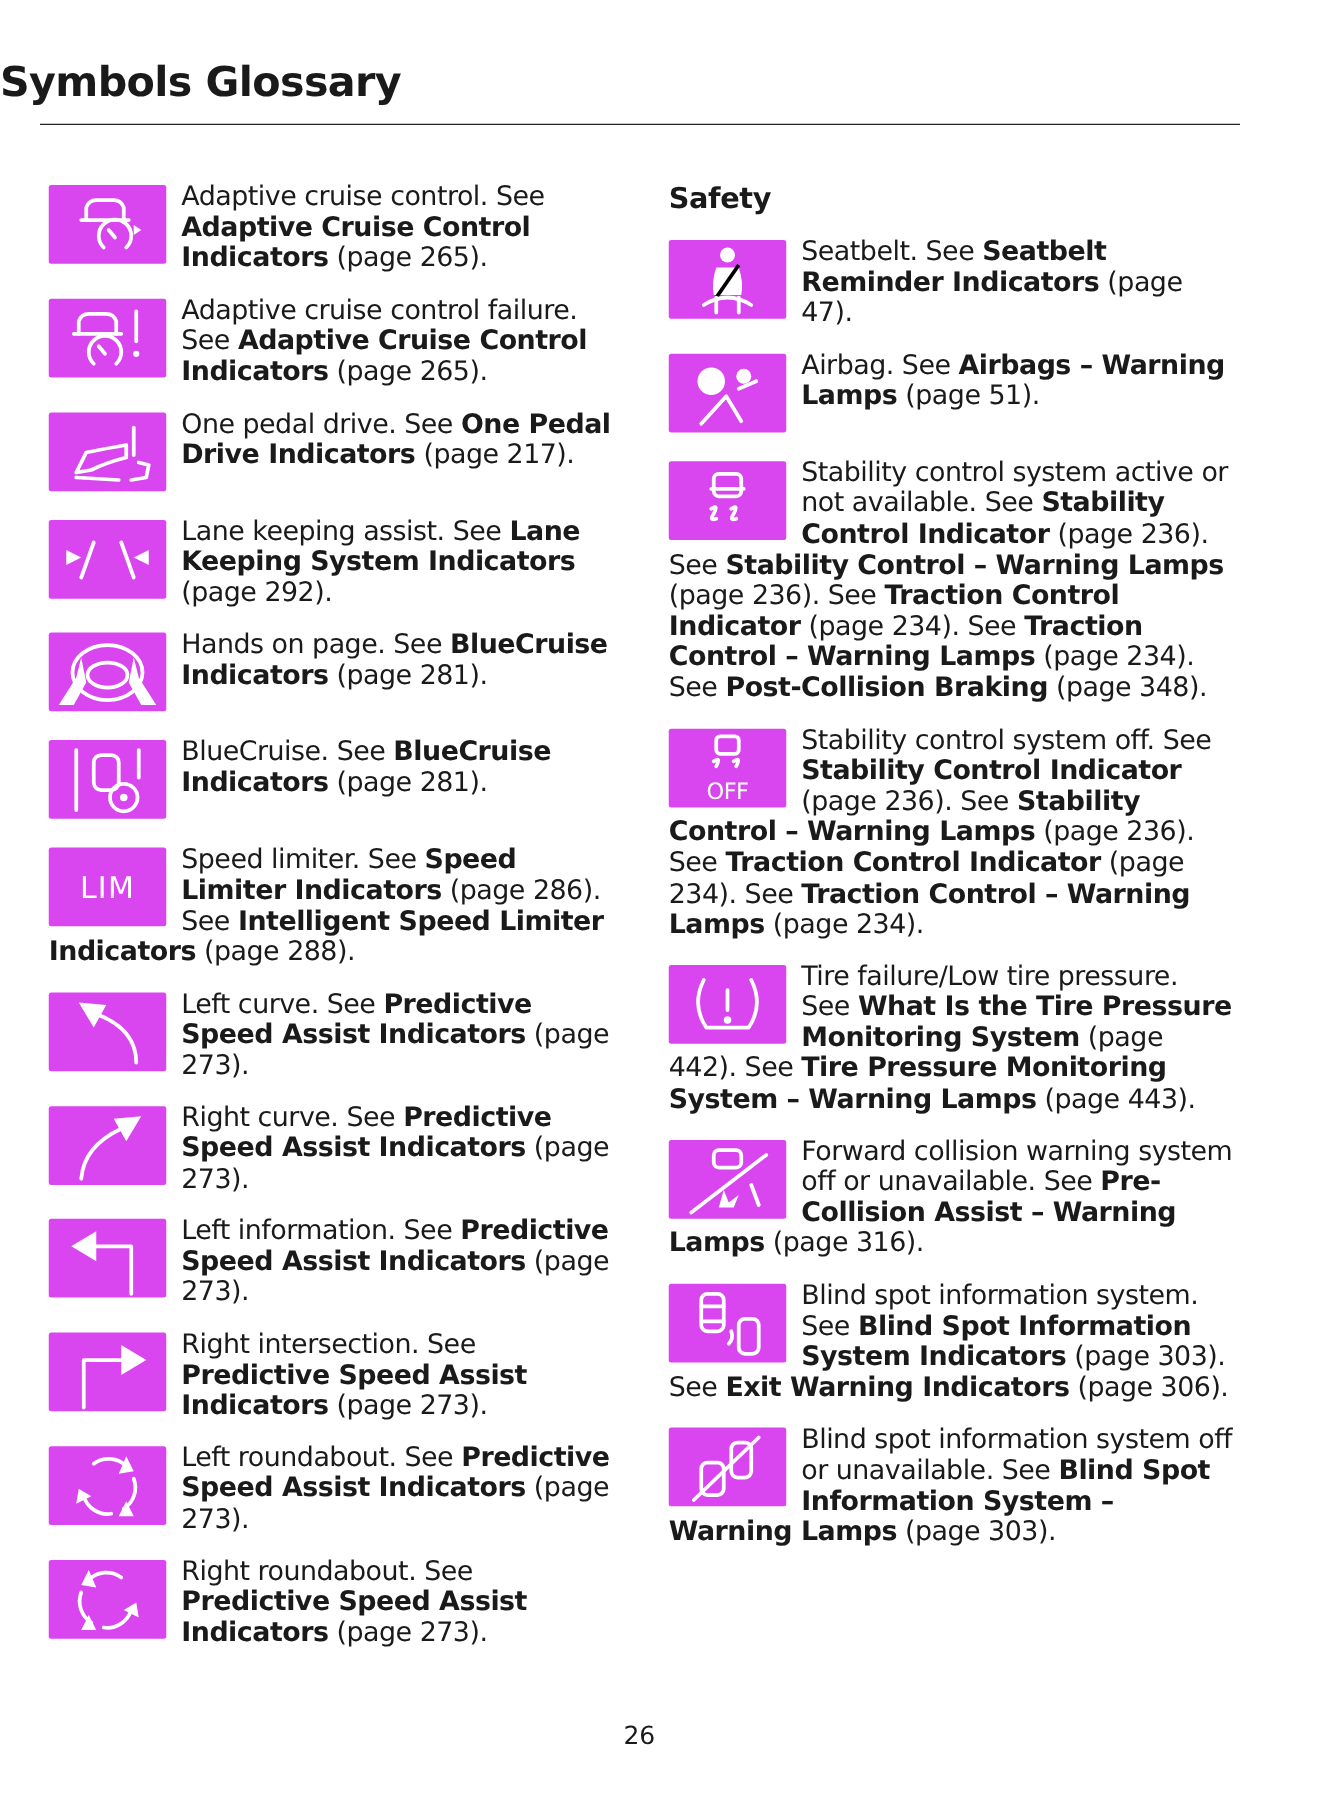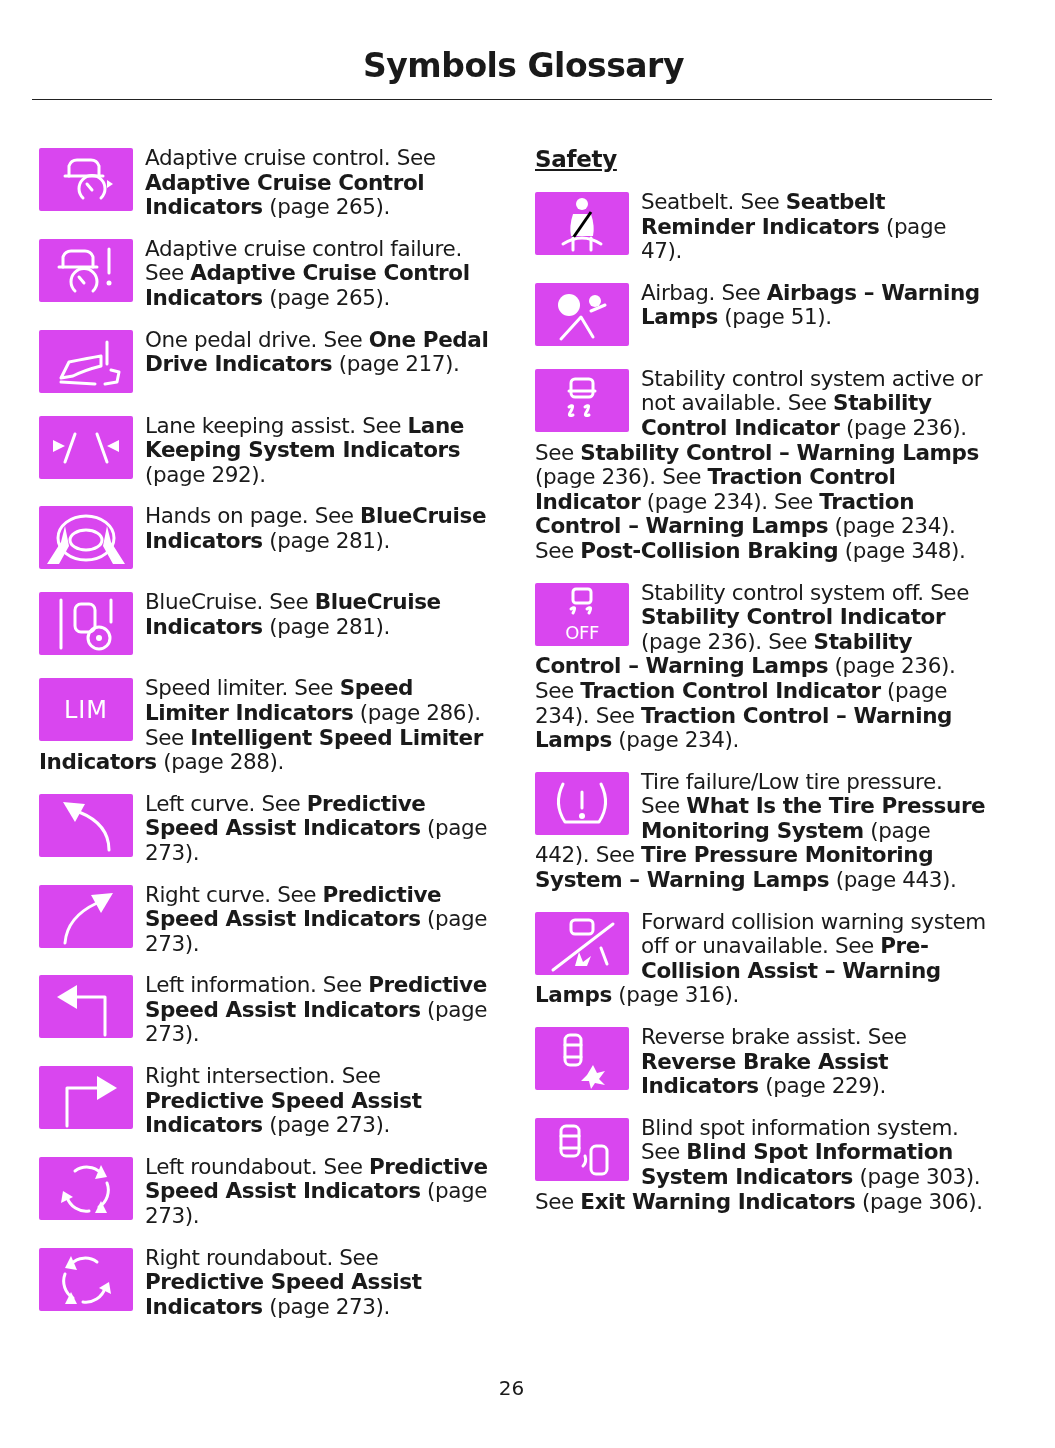--- a/index.html
+++ b/index.html
@@ -1,22 +1,22 @@
 <!DOCTYPE html>
 <html><head>
 <meta charset="utf-8">
 <style>
   html, body { margin: 0; padding: 0; background: #fff; }
   body { width: 1055px; height: 1448px; position: relative; font-family: "DejaVu Sans", sans-serif; color: #1a1a1a; overflow: hidden; }
-  .title { position: absolute; left: 0; width: 1023px; top: 46px; text-align: center; font-size: 33px; font-weight: bold; letter-spacing: -0.5px; padding-left: 12px; }
+  .title { position: absolute; left: 0; width: 1023px; top: 46px; text-align: left; font-size: 33px; font-weight: bold; letter-spacing: -0.5px; }
   .rule { position: absolute; left: 32px; width: 960px; top: 99px; height: 0; border-top: 1.5px solid #222; }
   .col { position: absolute; top: 146px; width: 452px; }
   .col.left { left: 39px; }
   .col.right { left: 535px; }
-  .section-title { font-size: 23px; font-weight: bold; margin: 0 0 18px 0; letter-spacing: -0.3px; text-decoration: underline; }
+  .section-title { font-size: 23px; font-weight: bold; margin: 0 0 18px 0; letter-spacing: -0.3px; }
   .entry { font-size: 21.5px; line-height: 24.6px; margin-bottom: 17px; letter-spacing: -0.4px; }
   .entry::after { content: ""; display: block; clear: both; }
   .icon { float: left; width: 94px; height: 63px; background: #d946ef; border-radius: 2px; margin: 2px 12px 4px 0; display: flex; align-items: center; justify-content: center; }
   .icon svg { width: 94px; height: 63px; }
   .b { font-weight: bold; }
   .lim { color: #fff; font-size: 24px; font-family: "DejaVu Sans", sans-serif; letter-spacing: 1px; }
   .pagenum { position: absolute; left: 0; width: 1023px; top: 1376px; text-align: center; font-size: 20px; }
 </style>
 </head>
 <body>
@@ -171,29 +171,29 @@
       <div class="entry"><div class="icon">
           <svg viewBox="0 0 94 63" xmlns="http://www.w3.org/2000/svg">
             <rect x="36" y="8" width="22" height="14" rx="4" stroke="#fff" fill="none" stroke-width="3" stroke-linecap="round" stroke-linejoin="round"></rect>
             <path stroke="#fff" fill="none" stroke-width="3" stroke-linecap="round" stroke-linejoin="round" d="M18 58 L78 12"></path>
             <path fill="#fff" d="M44 40 L48 50 L56 44 L52 54 L40 54 Z"></path>
             <path stroke="#fff" fill="none" stroke-width="3" stroke-linecap="round" stroke-linejoin="round" d="M66 36 L72 52"></path>
           </svg>
         </div><span>Forward collision warning system off or unavailable.  See </span><span class="b">Pre-Collision Assist – Warning Lamps</span><span> (page 316).</span></div>
       <div class="entry"><div class="icon">
           <svg viewBox="0 0 94 63" xmlns="http://www.w3.org/2000/svg">
-            <rect x="30" y="8" width="16" height="30" rx="5" stroke="#fff" fill="none" stroke-width="3" stroke-linecap="round" stroke-linejoin="round"></rect>
-            <path stroke="#fff" fill="none" stroke-width="3" stroke-linecap="round" stroke-linejoin="round" d="M30 18 L46 18 M30 30 L46 30"></path>
-            <path fill="#fff" d="M58 38 L62 46 L70 44 L64 52 L70 58 L60 56 L56 62 L54 54 L46 54 L52 48 Z"></path>
-          </svg>
-        </div><span>Reverse brake assist.  See </span><span class="b">Reverse Brake Assist Indicators</span><span> (page 229).</span></div>
-      <div class="entry"><div class="icon">
-          <svg viewBox="0 0 94 63" xmlns="http://www.w3.org/2000/svg">
             <rect x="26" y="8" width="18" height="30" rx="5" stroke="#fff" fill="none" stroke-width="3" stroke-linecap="round" stroke-linejoin="round"></rect>
             <path stroke="#fff" fill="none" stroke-width="3" stroke-linecap="round" stroke-linejoin="round" d="M26 18 L44 18 M26 30 L44 30"></path>
             <rect x="56" y="28" width="16" height="28" rx="5" stroke="#fff" fill="none" stroke-width="3" stroke-linecap="round" stroke-linejoin="round"></rect>
             <path stroke="#fff" fill="none" stroke-width="3" stroke-linecap="round" stroke-linejoin="round" d="M48 48 Q52 44 50 38"></path>
           </svg>
         </div><span>Blind spot information system. See </span><span class="b">Blind Spot Information System Indicators</span><span> (page 303). See </span><span class="b">Exit Warning Indicators</span><span> (page 306).</span></div>
+      <div class="entry"><div class="icon">
+          <svg viewBox="0 0 94 63" xmlns="http://www.w3.org/2000/svg">
+            <rect x="26" y="28" width="18" height="26" rx="5" stroke="#fff" fill="none" stroke-width="3" stroke-linecap="round" stroke-linejoin="round"></rect>
+            <rect x="50" y="12" width="16" height="28" rx="5" stroke="#fff" fill="none" stroke-width="3" stroke-linecap="round" stroke-linejoin="round"></rect>
+            <path stroke="#fff" fill="none" stroke-width="3" stroke-linecap="round" stroke-linejoin="round" d="M20 58 L72 8"></path>
+          </svg>
+        </div><span>Blind spot information system off or unavailable.  See </span><span class="b">Blind Spot Information System – Warning Lamps</span><span> (page 303).</span></div>
     </div>
 </div>
 
 <div class="pagenum">26</div>
 
 </body></html>

